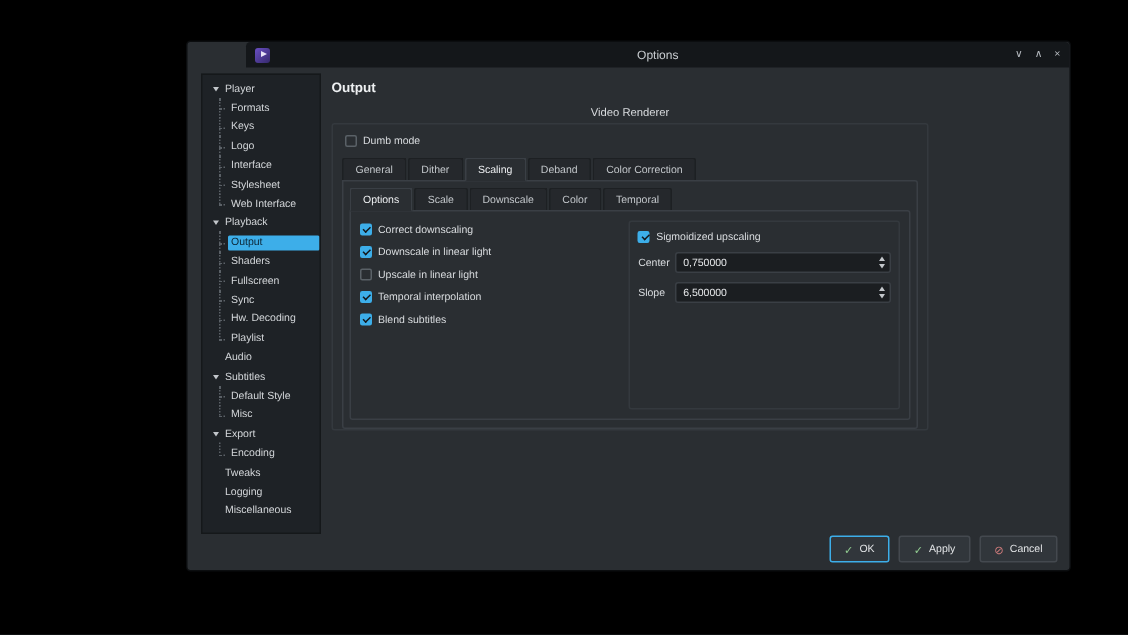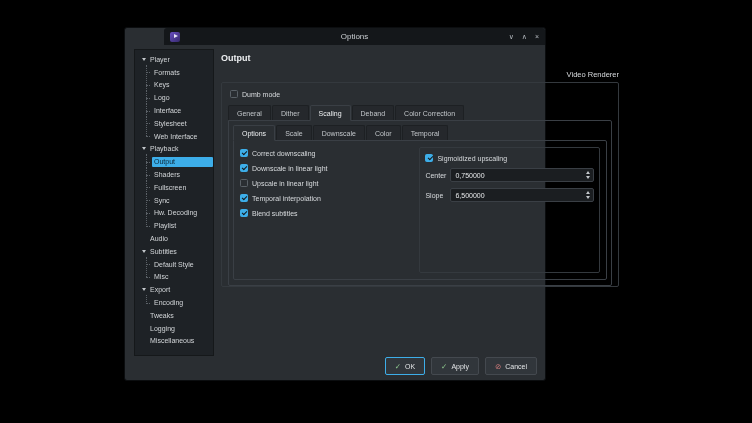--- a/index.html
+++ b/index.html
@@ -1,20 +1,20 @@
 <!DOCTYPE html>
 <html><head>
 <meta charset="utf-8">
 <style>
   * { margin:0; padding:0; box-sizing:border-box; }
   html,body { width:752px; height:423px; }
   body { background:#000; font-family:"Liberation Sans", sans-serif; color:#dfe2e5; overflow:hidden; }
   .stage { position:relative; width:752px; height:423px; background:#000; }
 
-  .window { position:absolute; left:124px; top:27px; width:422px; height:354px;
+  .window { position:absolute; left:124px; top:27px; width:590px; height:354px;
             background:#2a2e32; border:1px solid #0b0d0f; border-radius:3px;
             box-shadow:0 0 8px rgba(0,0,0,.9);padding-left:39px; }
 
   
   .titlebar { height:17px; background:#14171a; border-radius:3px 3px 0 0; position:relative;
               display:flex; align-items:center; padding:0 6px; }
   .app-icon { width:10px; height:10px; border-radius:2px;
               background:linear-gradient(135deg,#6a4fc3,#35296b); position:relative; z-index:1; }
   .app-icon::after { content:""; position:absolute; left:3.5px; top:2.5px;
               border-left:4px solid #e8e4f5; border-top:2.5px solid transparent; border-bottom:2.5px solid transparent; }
@@ -37,21 +37,21 @@
                      border-left:1px dotted #5b6167; }
   .t-child.t-last::before { bottom:auto; height:55%; }
   .t-child::after { content:""; position:absolute; left:11px; top:50%; width:4px;
                     border-top:1px dotted #5b6167; }
   .t-sel .t-label { background:#3daee9; color:#0c2636; }
 
   
   .main { position:absolute; left:96px; top:21px; width:398px; }
   .page-title { font-size:9px; font-weight:bold; color:#eef0f2; margin:4px 0 0 0; }
   .groupbox { margin-top:7px; }
-  .group-title { text-align:right; font-size:7.5px; color:#d8dbde; }
+  .group-title { text-align:center; font-size:7.5px; color:#d8dbde; }
   .group-frame { margin-top:3px; border:1px solid #34393e; border-radius:2px;
                  padding:4px 6px 8px; height:205px; }
 
   .cb { display:flex; align-items:center; gap:4px; font-size:7px; color:#d9dcdf; height:8px; }
   .cb .box { width:8px; height:8px; border-radius:1.5px; border:1px solid #5a6167;
              background:transparent; position:relative; flex:0 0 auto; }
   .cb.checked .box { background:#3daee9; border-color:#3daee9; }
   .cb.checked .box::after { content:""; position:absolute; left:1.3px; top:1.3px; width:4px; height:2px;
              border-left:1.3px solid #14171a; border-bottom:1.3px solid #14171a; transform:rotate(-45deg); }
 

